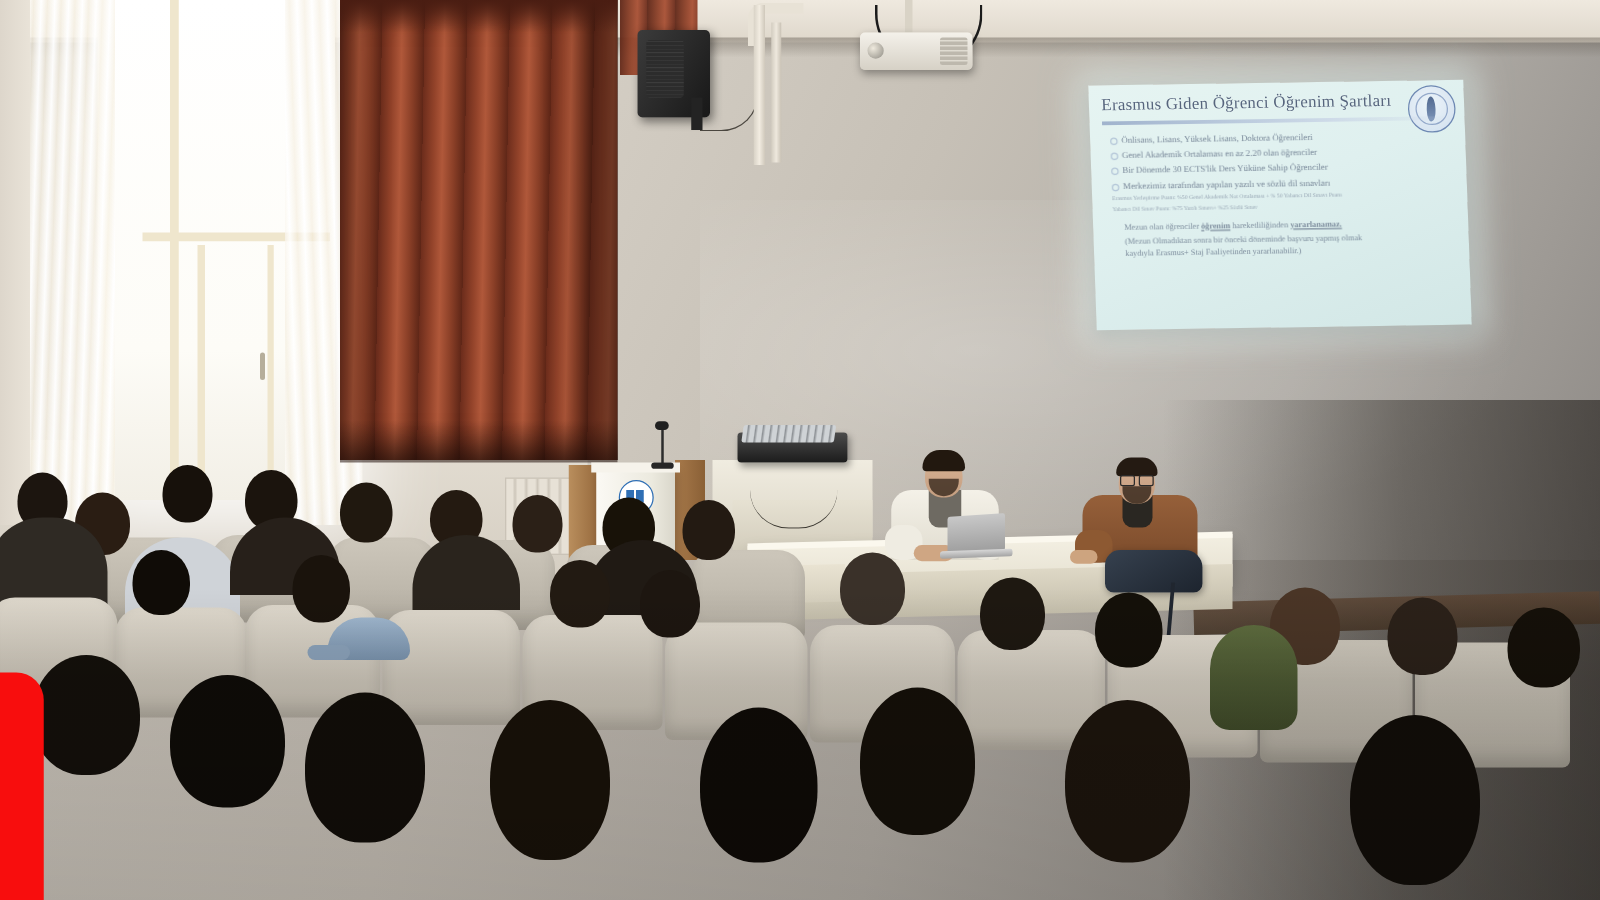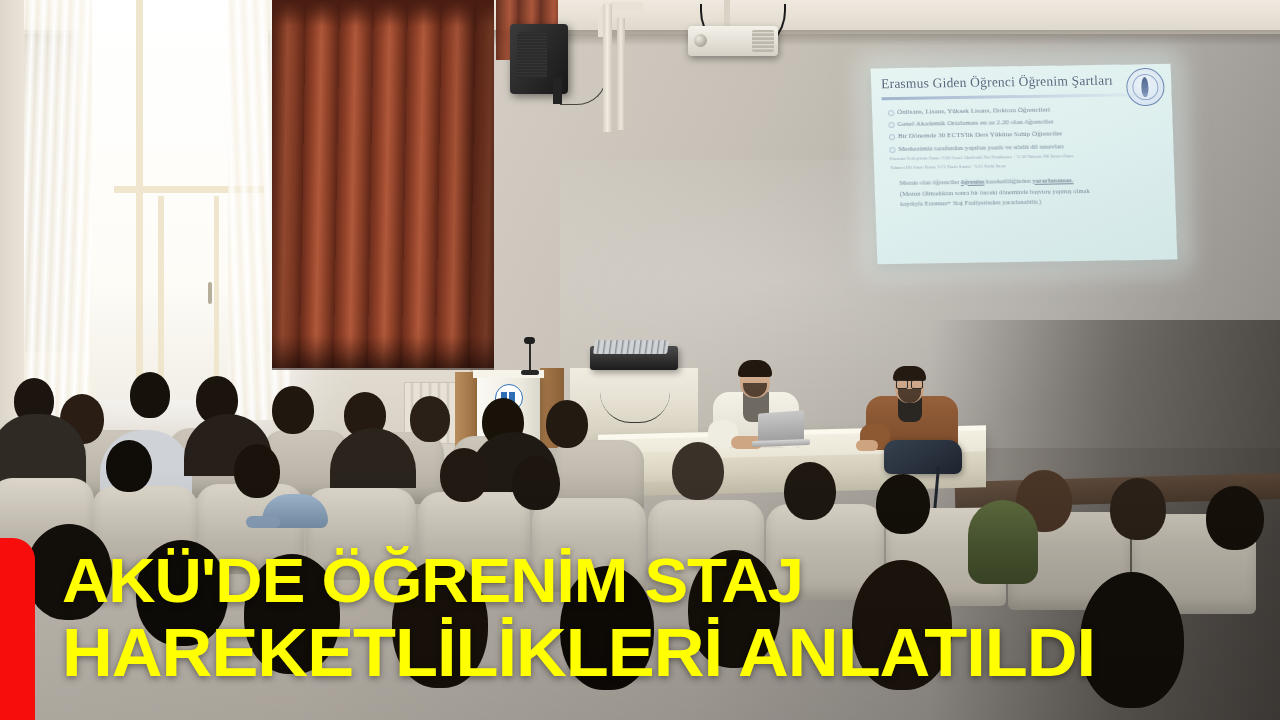--- a/index.html
+++ b/index.html
@@ -389,18 +389,14 @@
   <div class="head" style="left:244px;top:554px;width:96px;height:120px;background:#120e09;"></div>
   <div class="head" style="left:392px;top:560px;width:96px;height:128px;background:#191209;"></div>
   <div class="head" style="left:560px;top:566px;width:94px;height:124px;background:#0f0b07;"></div>
   <div class="head" style="left:688px;top:550px;width:92px;height:118px;background:#151009;"></div>
   <div class="head" style="left:852px;top:560px;width:100px;height:130px;background:#1d150d;"></div>
   <div class="head" style="left:1080px;top:572px;width:104px;height:136px;background:#120e09;"></div>
 
   <div class="tint"></div>
 
   <div class="redbar"></div>
-  <div class="headline">
-    <div class="hl-line hl1">AKÜ'DE ÖĞRENİM STAJ</div>
-    <div class="hl-line hl2">HAREKETLİLİKLERİ ANLATILDI</div>
-  </div>
 
 </div>
 
 </body></html>

